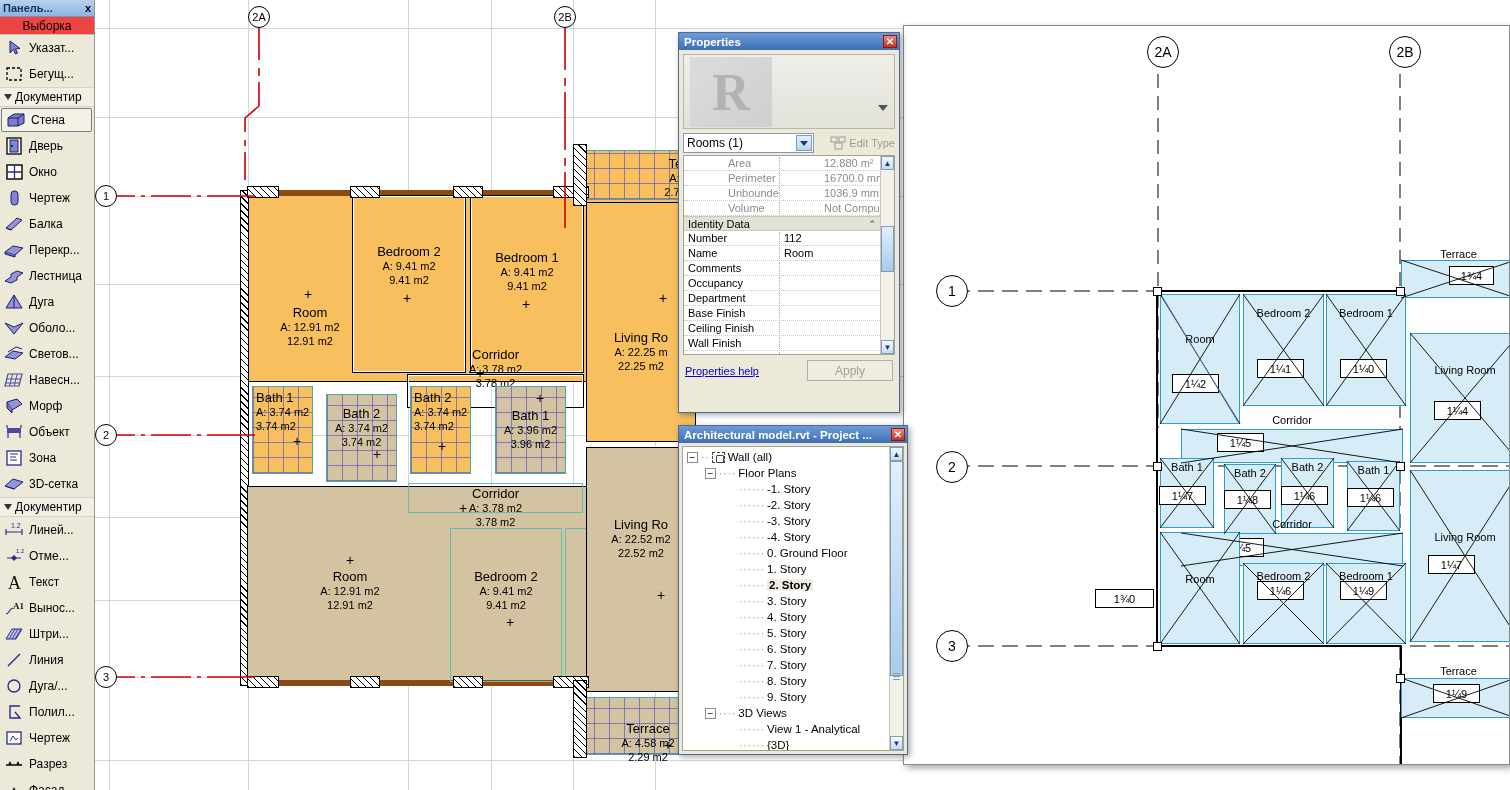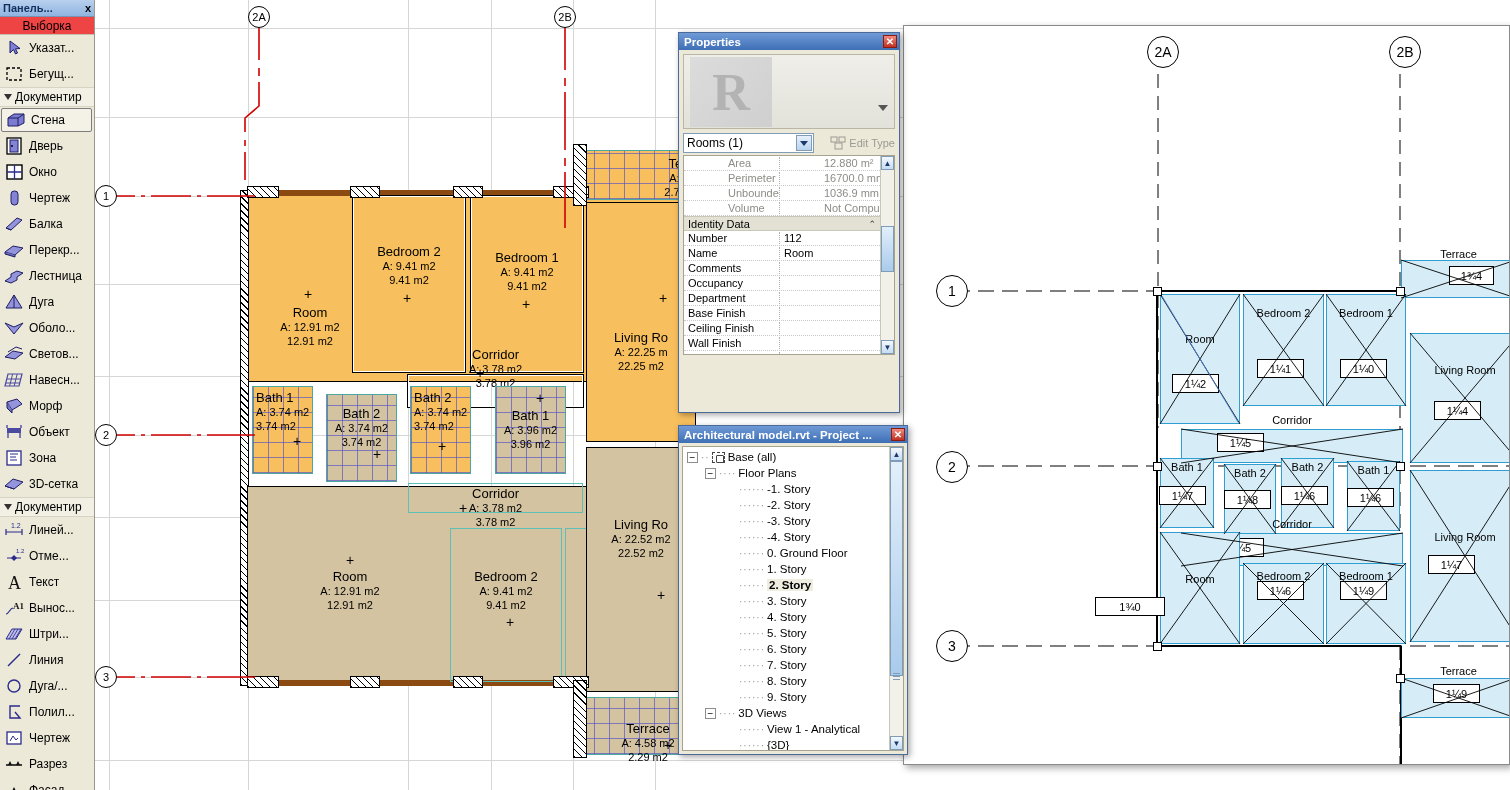--- a/index.html
+++ b/index.html
@@ -730,21 +730,21 @@
     <div class="rr" style="left:277px;top:507px;width:222px;height:33px;">
       <div class="lbl" style="top:-16px">Corridor</div>
     </div>
     <div class="tagbox" style="left:313px;top:512px;width:47px;">
         <span>1¼5</span>
       </div>
 
     <div class="rr" style="left:256px;top:506px;width:80px;height:112px;">
       <div class="lbl" style="top:40px">Room</div>
     </div>
-    <div class="tagbox" style="left:191px;top:563px;width:70px;left:191px;margin-top:8px;">
+    <div class="tagbox" style="left:191px;top:563px;width:59px;left:191px;">
         <span>1¾0</span>
       </div>
 
     <div class="rr" style="left:339px;top:537px;width:81px;height:81px;">
       <div class="lbl" style="top:6px">Bedroom 2</div>
     </div>
     <div class="tagbox" style="left:353px;top:555px;width:47px;">
         <span>1¼6</span>
       </div>
 
@@ -901,34 +901,38 @@
         </div>
 
       </div>
       <div class="pscroll">
         <div class="sbtn">▲</div>
         <div class="sthumb"></div>
         <div class="sbtn" style="position:absolute;bottom:0;left:0;right:0;">▼</div>
       </div>
     </div>
 
+    <div class="props-foot">
+      <span class="props-help">Properties help</span>
+      <span class="apply-btn">Apply</span>
+    </div>
   </div>
 
   <div id="browser">
     <div class="win-title">
       <span class="t">Architectural model.rvt - Project ...</span>
       <span class="win-close">✕</span>
     </div>
     <div id="tree">
       <div style="position:absolute;left:0;top:2px;right:14px;">
         <div class="tnode" style="padding-left:4px">
           <span class="expander">−</span>
           <span class="dots">··</span>
           <span class="view-icon"></span>
-          <span class="tlabel">Base (all)</span>
+          <span class="tlabel">Wall (all)</span>
         </div>
         <div class="tnode" style="padding-left:22px">
           <span class="expander">−</span>
           <span class="dots">····</span>
           <span class="tlabel">Floor Plans</span>
         </div>
         <div class="tnode" style="padding-left:56px">
             <span class="dots">······</span>
             <span class="tlabel">-1. Story</span>
           </div>

